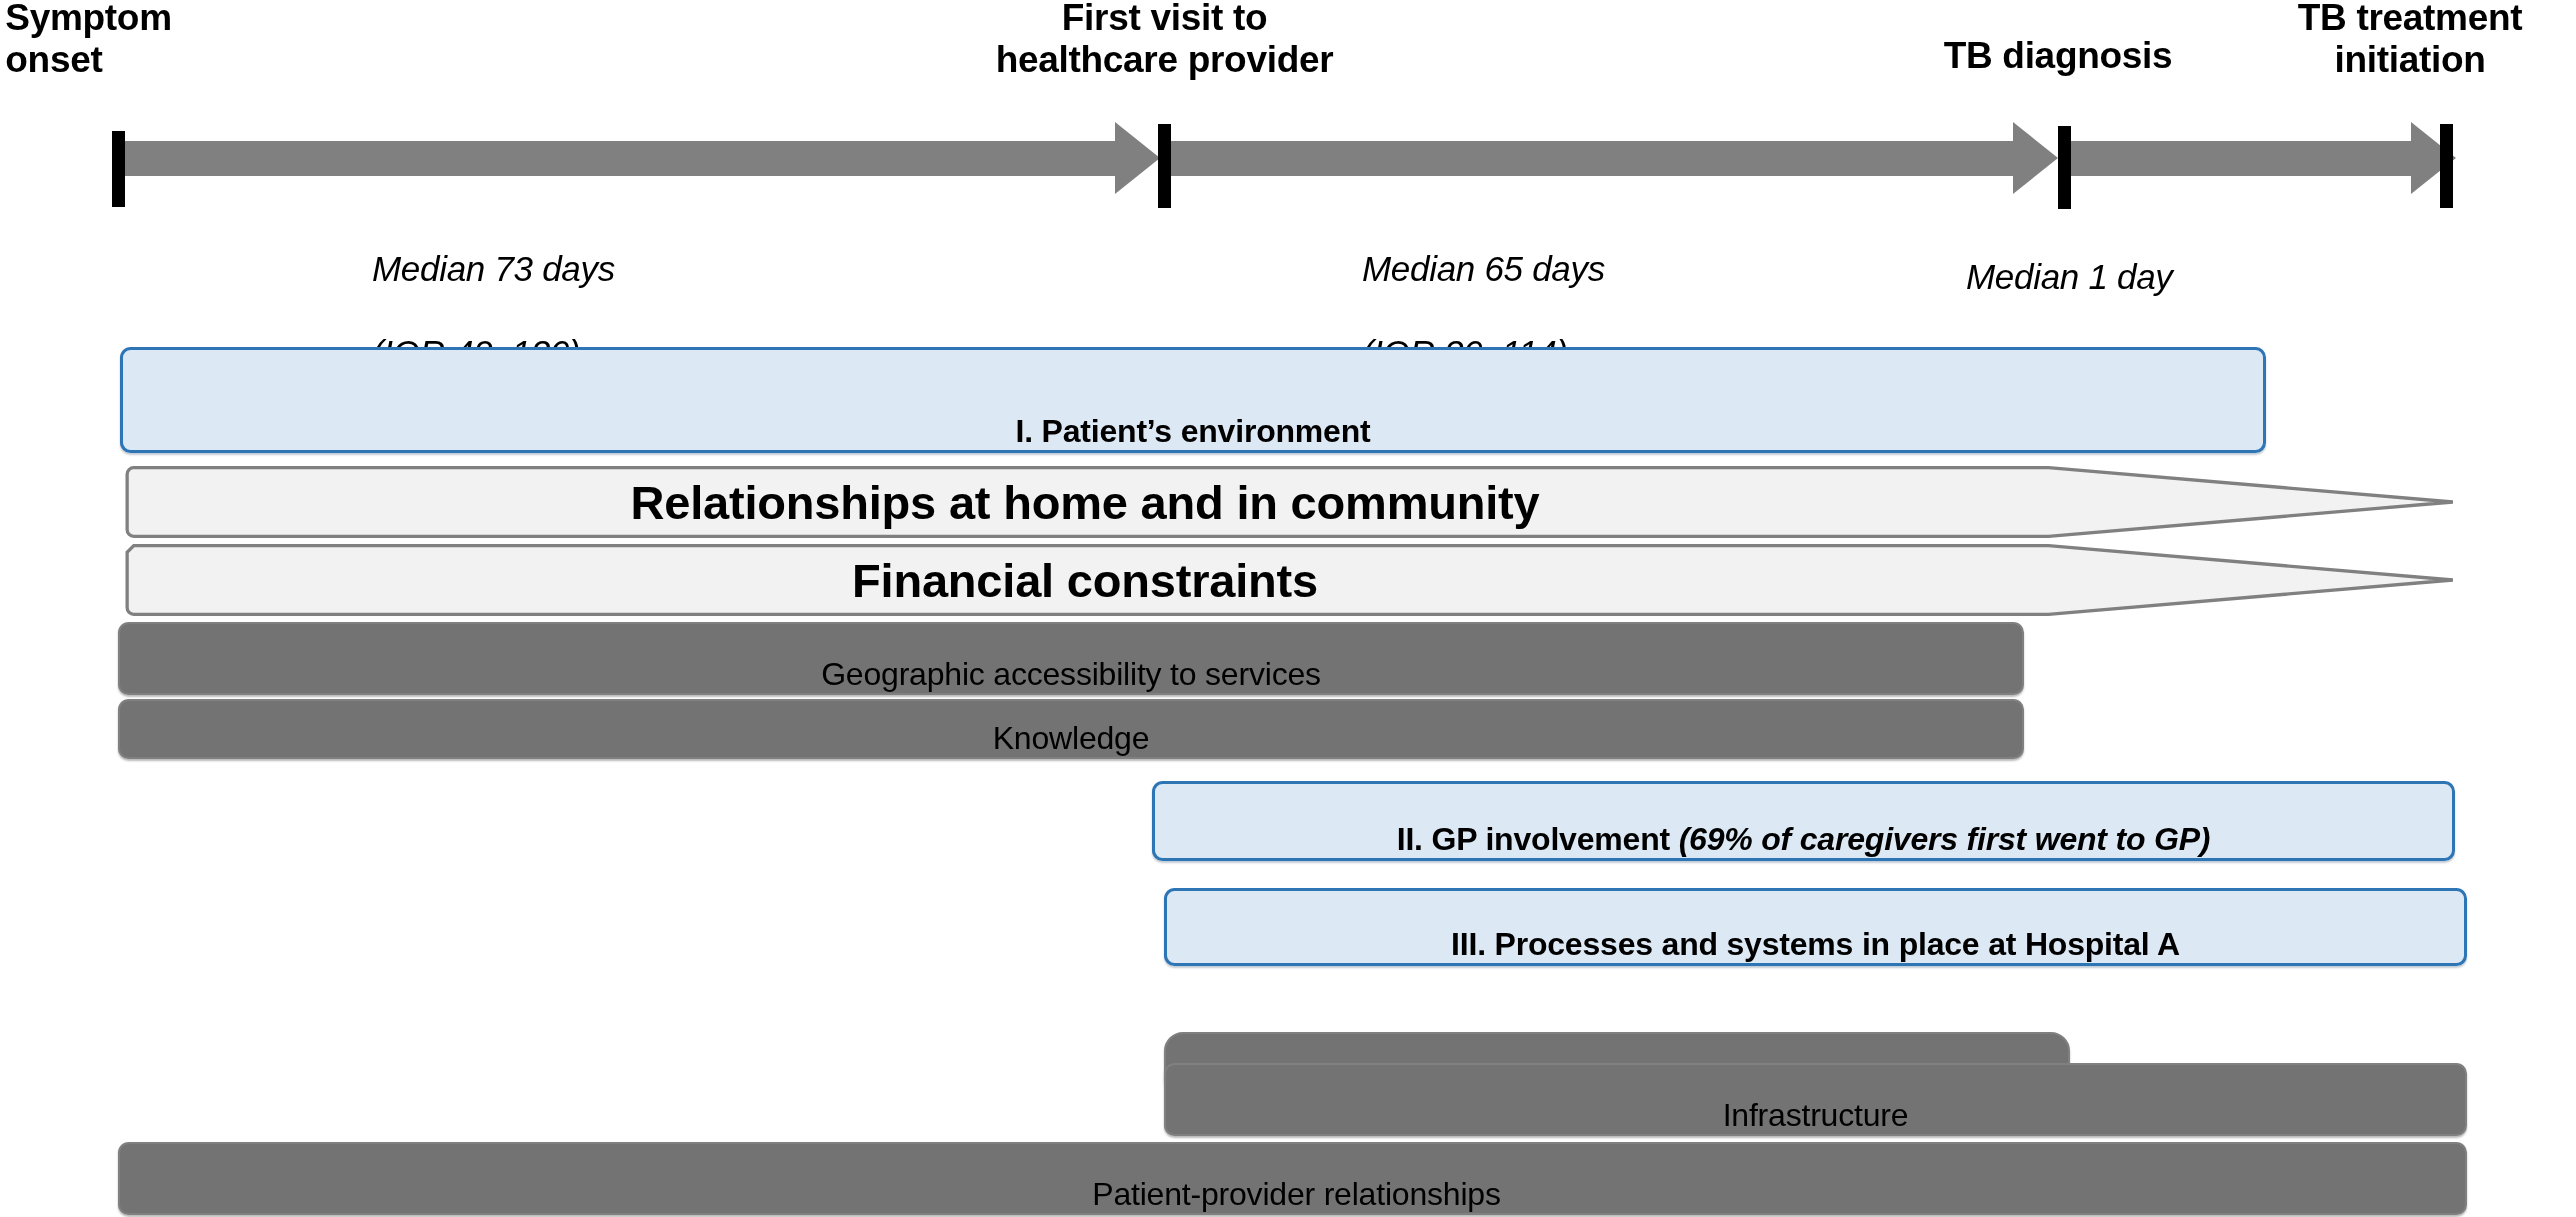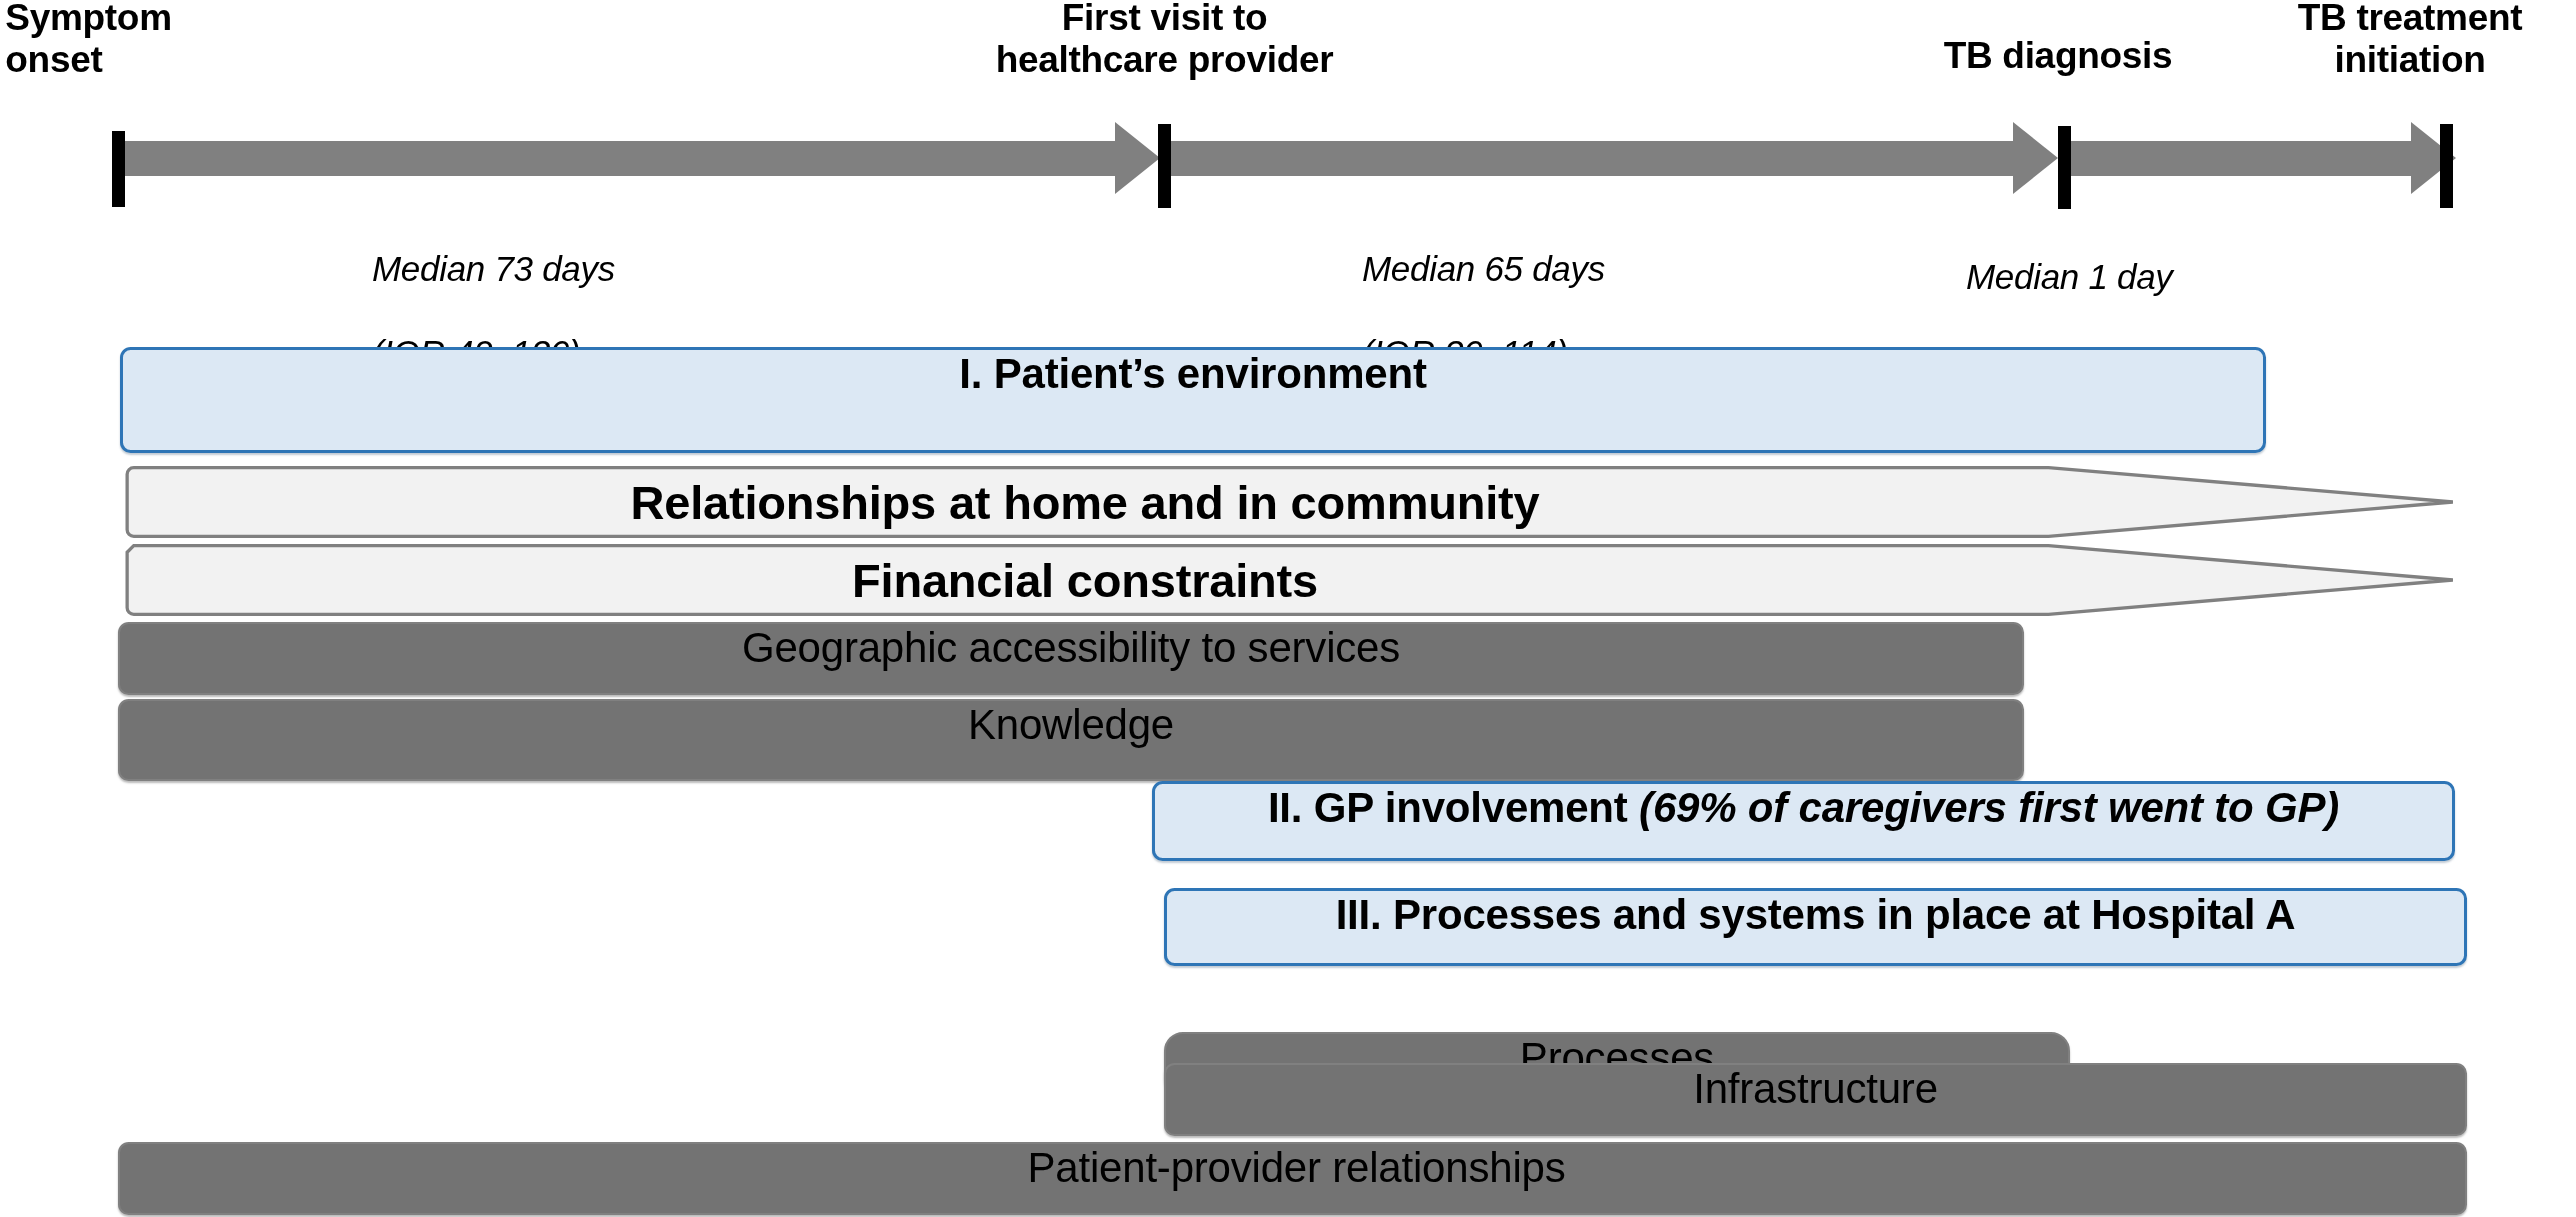--- a/index.html
+++ b/index.html
@@ -62,24 +62,24 @@
     line-height: 1.2;
     text-align: left;
     white-space: pre-line;
     letter-spacing: -0.3px;
   }
 
   
   .row {
     position: absolute;
     display: flex;
-    align-items: flex-start;
+    align-items: flex-end;
     justify-content: center;
     border-radius: 10.6px;
-    font-size: 42px;
+    font-size: 32px;
     letter-spacing: -0.2px;
   }
   .row.blue {
     background: #dce8f4;
     border: 3.3px solid #2e75b6;
     font-weight: bold;
     box-shadow: 0 2px 2px rgba(120,140,160,0.45);
   }
   .row.grey {
     background: #737373;
@@ -169,21 +169,21 @@
     <svg width="2344" height="74" viewBox="0 0 3528 112">
       <path d="M 14 4 H 2912 L 3524 56 L 2912 108 H 14 A 10 10 0 0 1 4 98 V 14 A 10 10 0 0 1 4 14 Z" fill="#f2f2f2" stroke="#808080" stroke-width="5"></path>
     </svg>
     <div class="taper-label" style="left:0; width:1934px;">Financial constraints</div>
   </div>
 
   <div class="row grey" style="left:118px; top:622px; width:1906px; height:73px;">
     <span>Geographic accessibility to services</span>
   </div>
 
-  <div class="row grey" style="left:118px; top:699px; width:1906px; height:82px;">
+  <div class="row grey" style="left:118px; top:699px; width:1906px; height:60px;">
     <span>Knowledge</span>
   </div>
 
   <div class="row blue" style="left:1152px; top:781px; width:1303px; height:80px;">
     <span>II. GP involvement</span>
       <span>&nbsp;</span>
       <span class="ital">(69% of caregivers first went to GP)</span>
   </div>
 
   <div class="row blue" style="left:1164px; top:888px; width:1303px; height:78px;">

